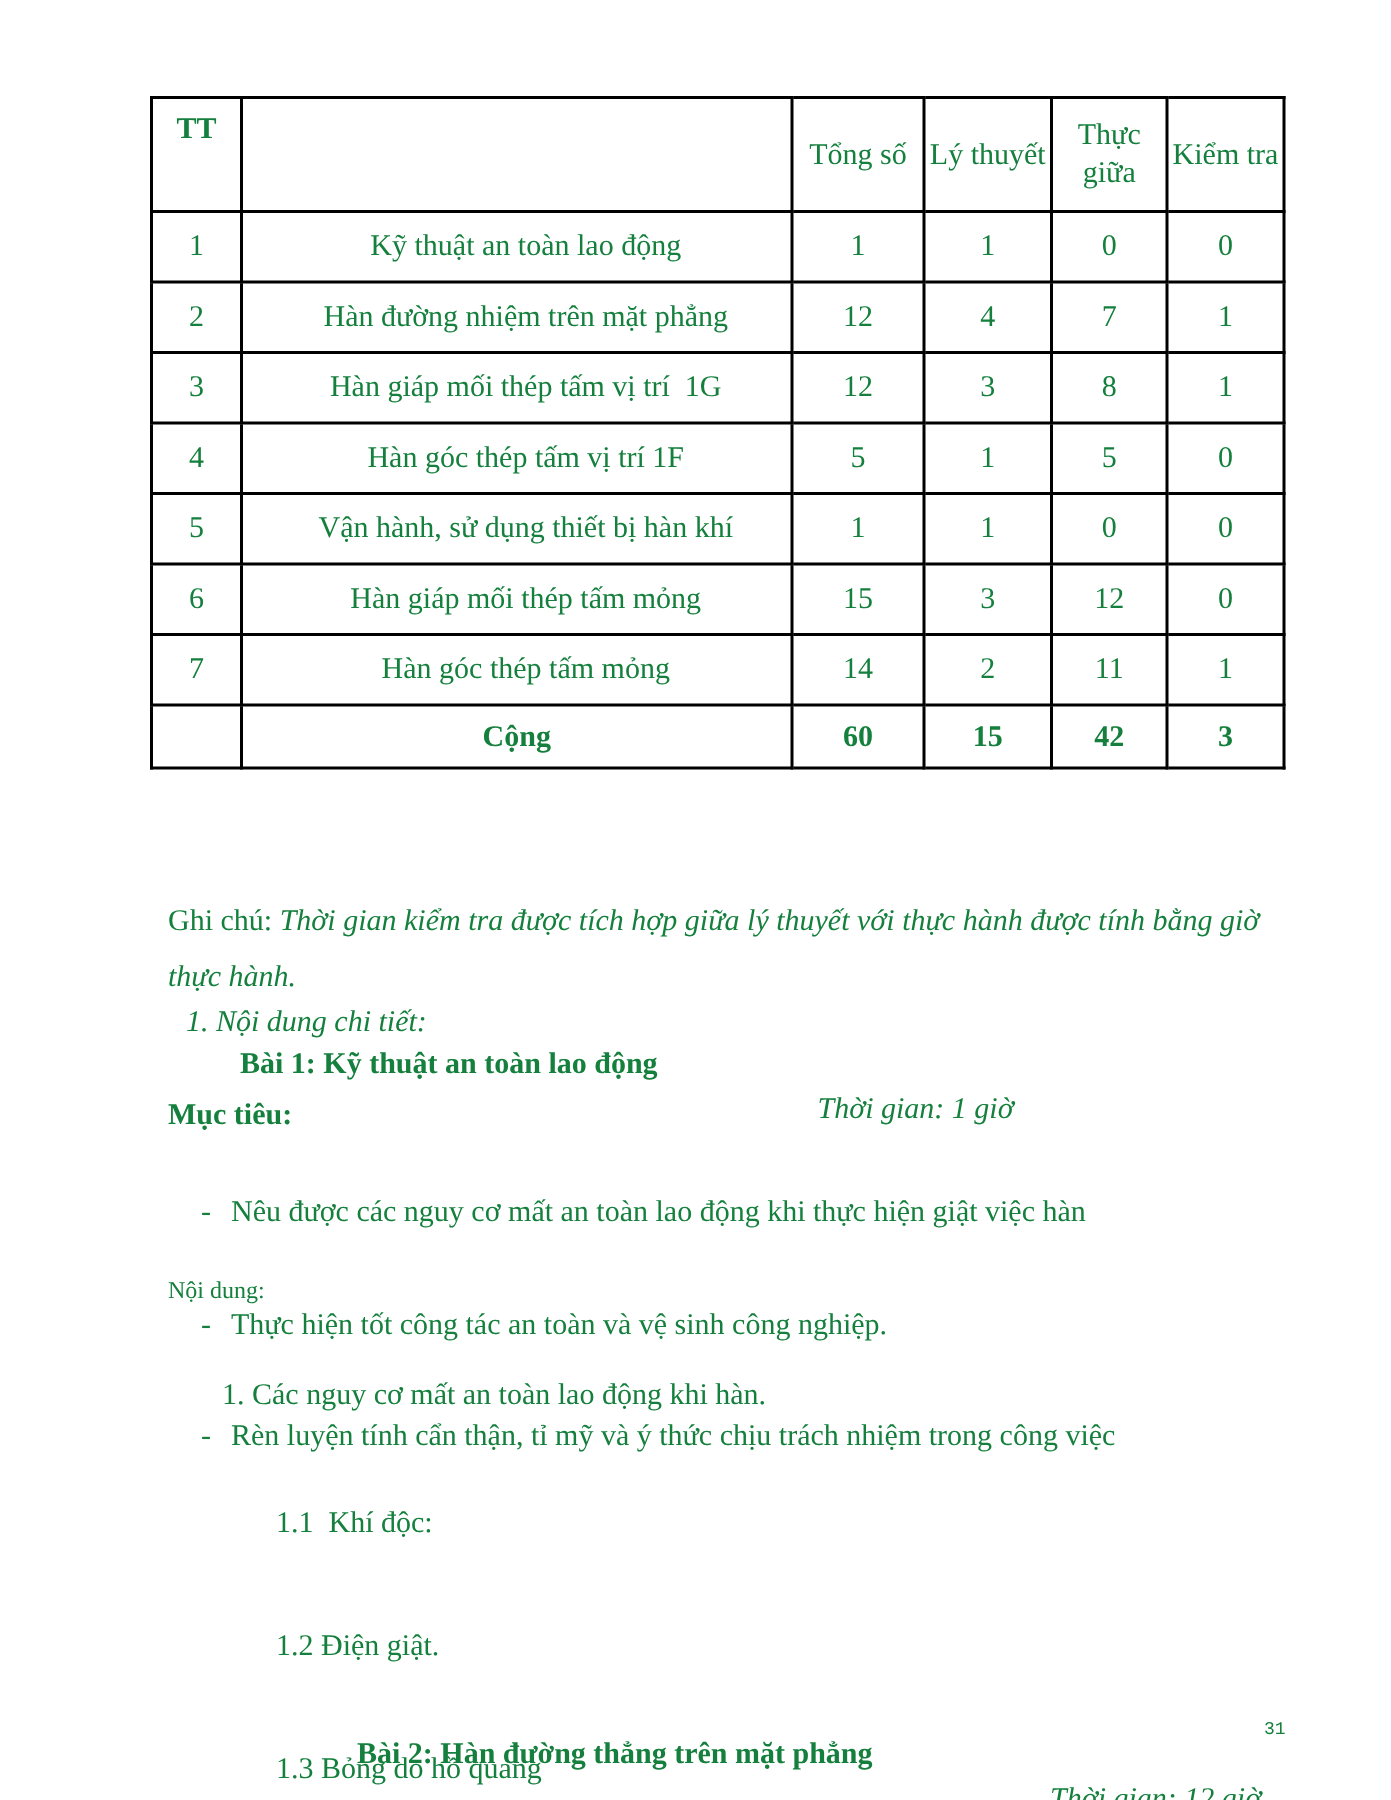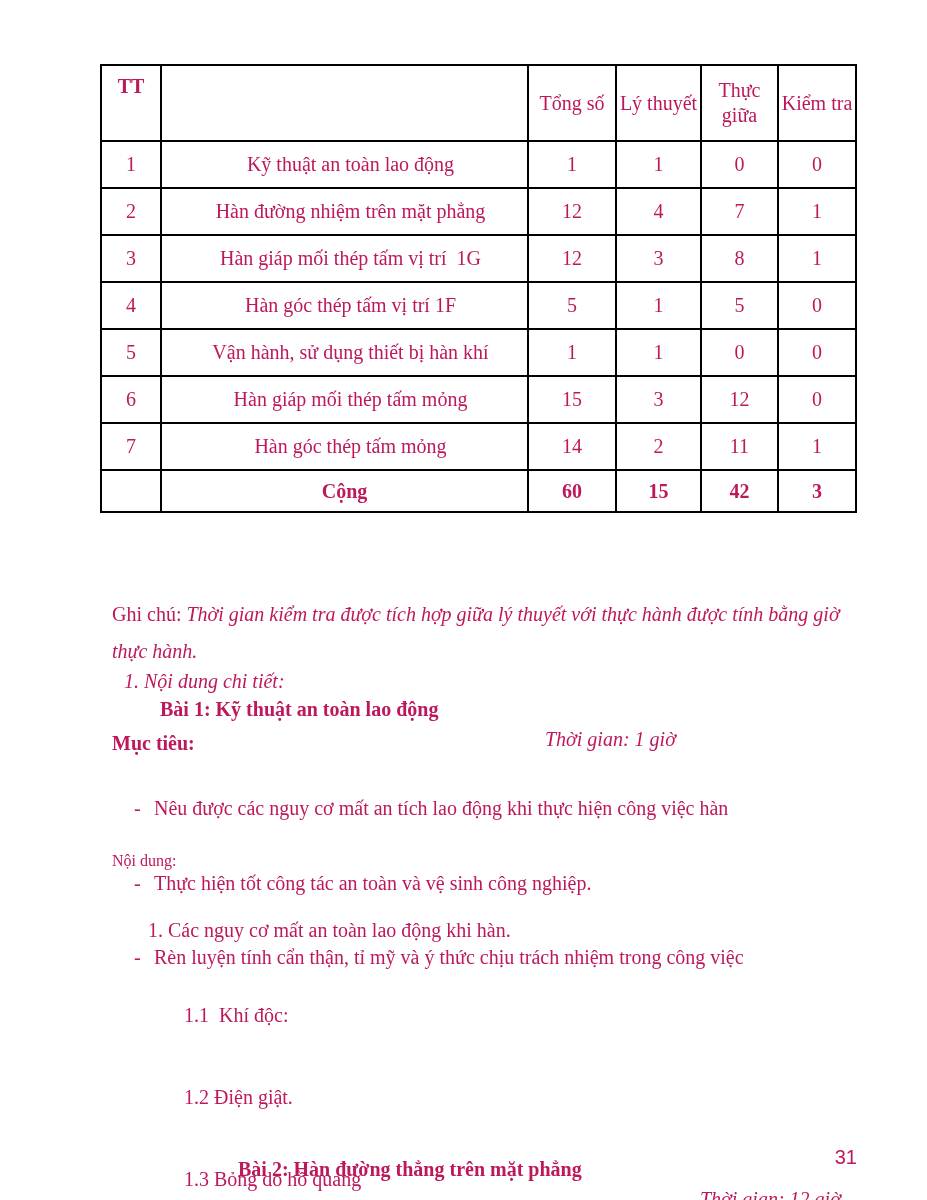--- a/index.html
+++ b/index.html
@@ -1,17 +1,17 @@
 <!DOCTYPE html>
 <html><head>
 <meta charset="utf-8">
 <style>
   html,body{margin:0;padding:0;background:#fff;}
   .page{
-    position:relative;width:927px;height:1200px;background:#ffffff;color:#be185d;
+    position:relative;width:927px;height:1200px;background:#ffffff;color:#15803d;
     font-family:"Liberation Serif","DejaVu Serif",serif;font-size:20px;overflow:hidden;
   }
   
   table.schedule{
     position:absolute;top:64px;left:100px;width:755px;
     border-collapse:collapse;table-layout:fixed;
   }
   table.schedule th,table.schedule td{
     border:2px solid #000;text-align:center;vertical-align:middle;
     font-size:20px;font-weight:normal;padding:0;line-height:1.25;
@@ -37,21 +37,21 @@
   .objectives .dash{display:inline-block;width:20px;}
   .noidung{top:836px;left:112px;font-weight:normal;font-size:16px;}
   .content{top:866px;left:0;width:927px;}
   .content .ci{height:36px;line-height:36px;white-space:pre-wrap;}
   .content .ci.gap{margin-top:3px;}
   .content .lvl1{margin-left:148px;}
   .content .lvl2{margin-left:184px;}
   .lesson2{top:1124px;left:0;width:927px;}
   .lesson2 .title{position:absolute;left:238px;font-weight:bold;}
   .lesson2 .time{position:absolute;left:700px;font-style:italic;}
-  .pagenum{top:1146px;right:70px;font-family:Liberation Sans, sans-serif;font-size:20px;}
+  .pagenum{top:1146px;right:70px;font-family:Liberation Mono, monospace;font-size:12px;}
 </style>
 </head>
 <body>
 
 <div class="page">
 
   <table class="schedule">
     <colgroup>
       <col style="width:60px">
         <col style="width:367px">
@@ -143,21 +143,21 @@
   <p class="blk detail">1. Nội dung chi tiết:</p>
 
   <div class="blk lesson1 lesson-line">
     <span class="title">Bài 1: Kỹ thuật an toàn lao động</span>
     <span class="time">Thời gian: 1 giờ</span>
   </div>
 
   <p class="blk muctieu">Mục tiêu:</p>
 
   <ul class="blk objectives">
-    <li><span class="dash">-</span><span>Nêu được các nguy cơ mất an tích lao động khi thực hiện công việc hàn</span></li>
+    <li><span class="dash">-</span><span>Nêu được các nguy cơ mất an toàn lao động khi thực hiện giật việc hàn</span></li>
     <li><span class="dash">-</span><span>Thực hiện tốt công tác an toàn và vệ sinh công nghiệp.</span></li>
     <li><span class="dash">-</span><span>Rèn luyện tính cẩn thận, tỉ mỹ và ý thức chịu trách nhiệm trong công việc</span></li>
   </ul>
 
   <p class="blk noidung">Nội dung:</p>
 
   <div class="blk content">
     <div class="ci lvl1">1. Các nguy cơ mất an toàn lao động khi hàn.</div>
     <div class="ci lvl2 gap">1.1  Khí độc:</div>
     <div class="ci lvl2">1.2 Điện giật.</div>

